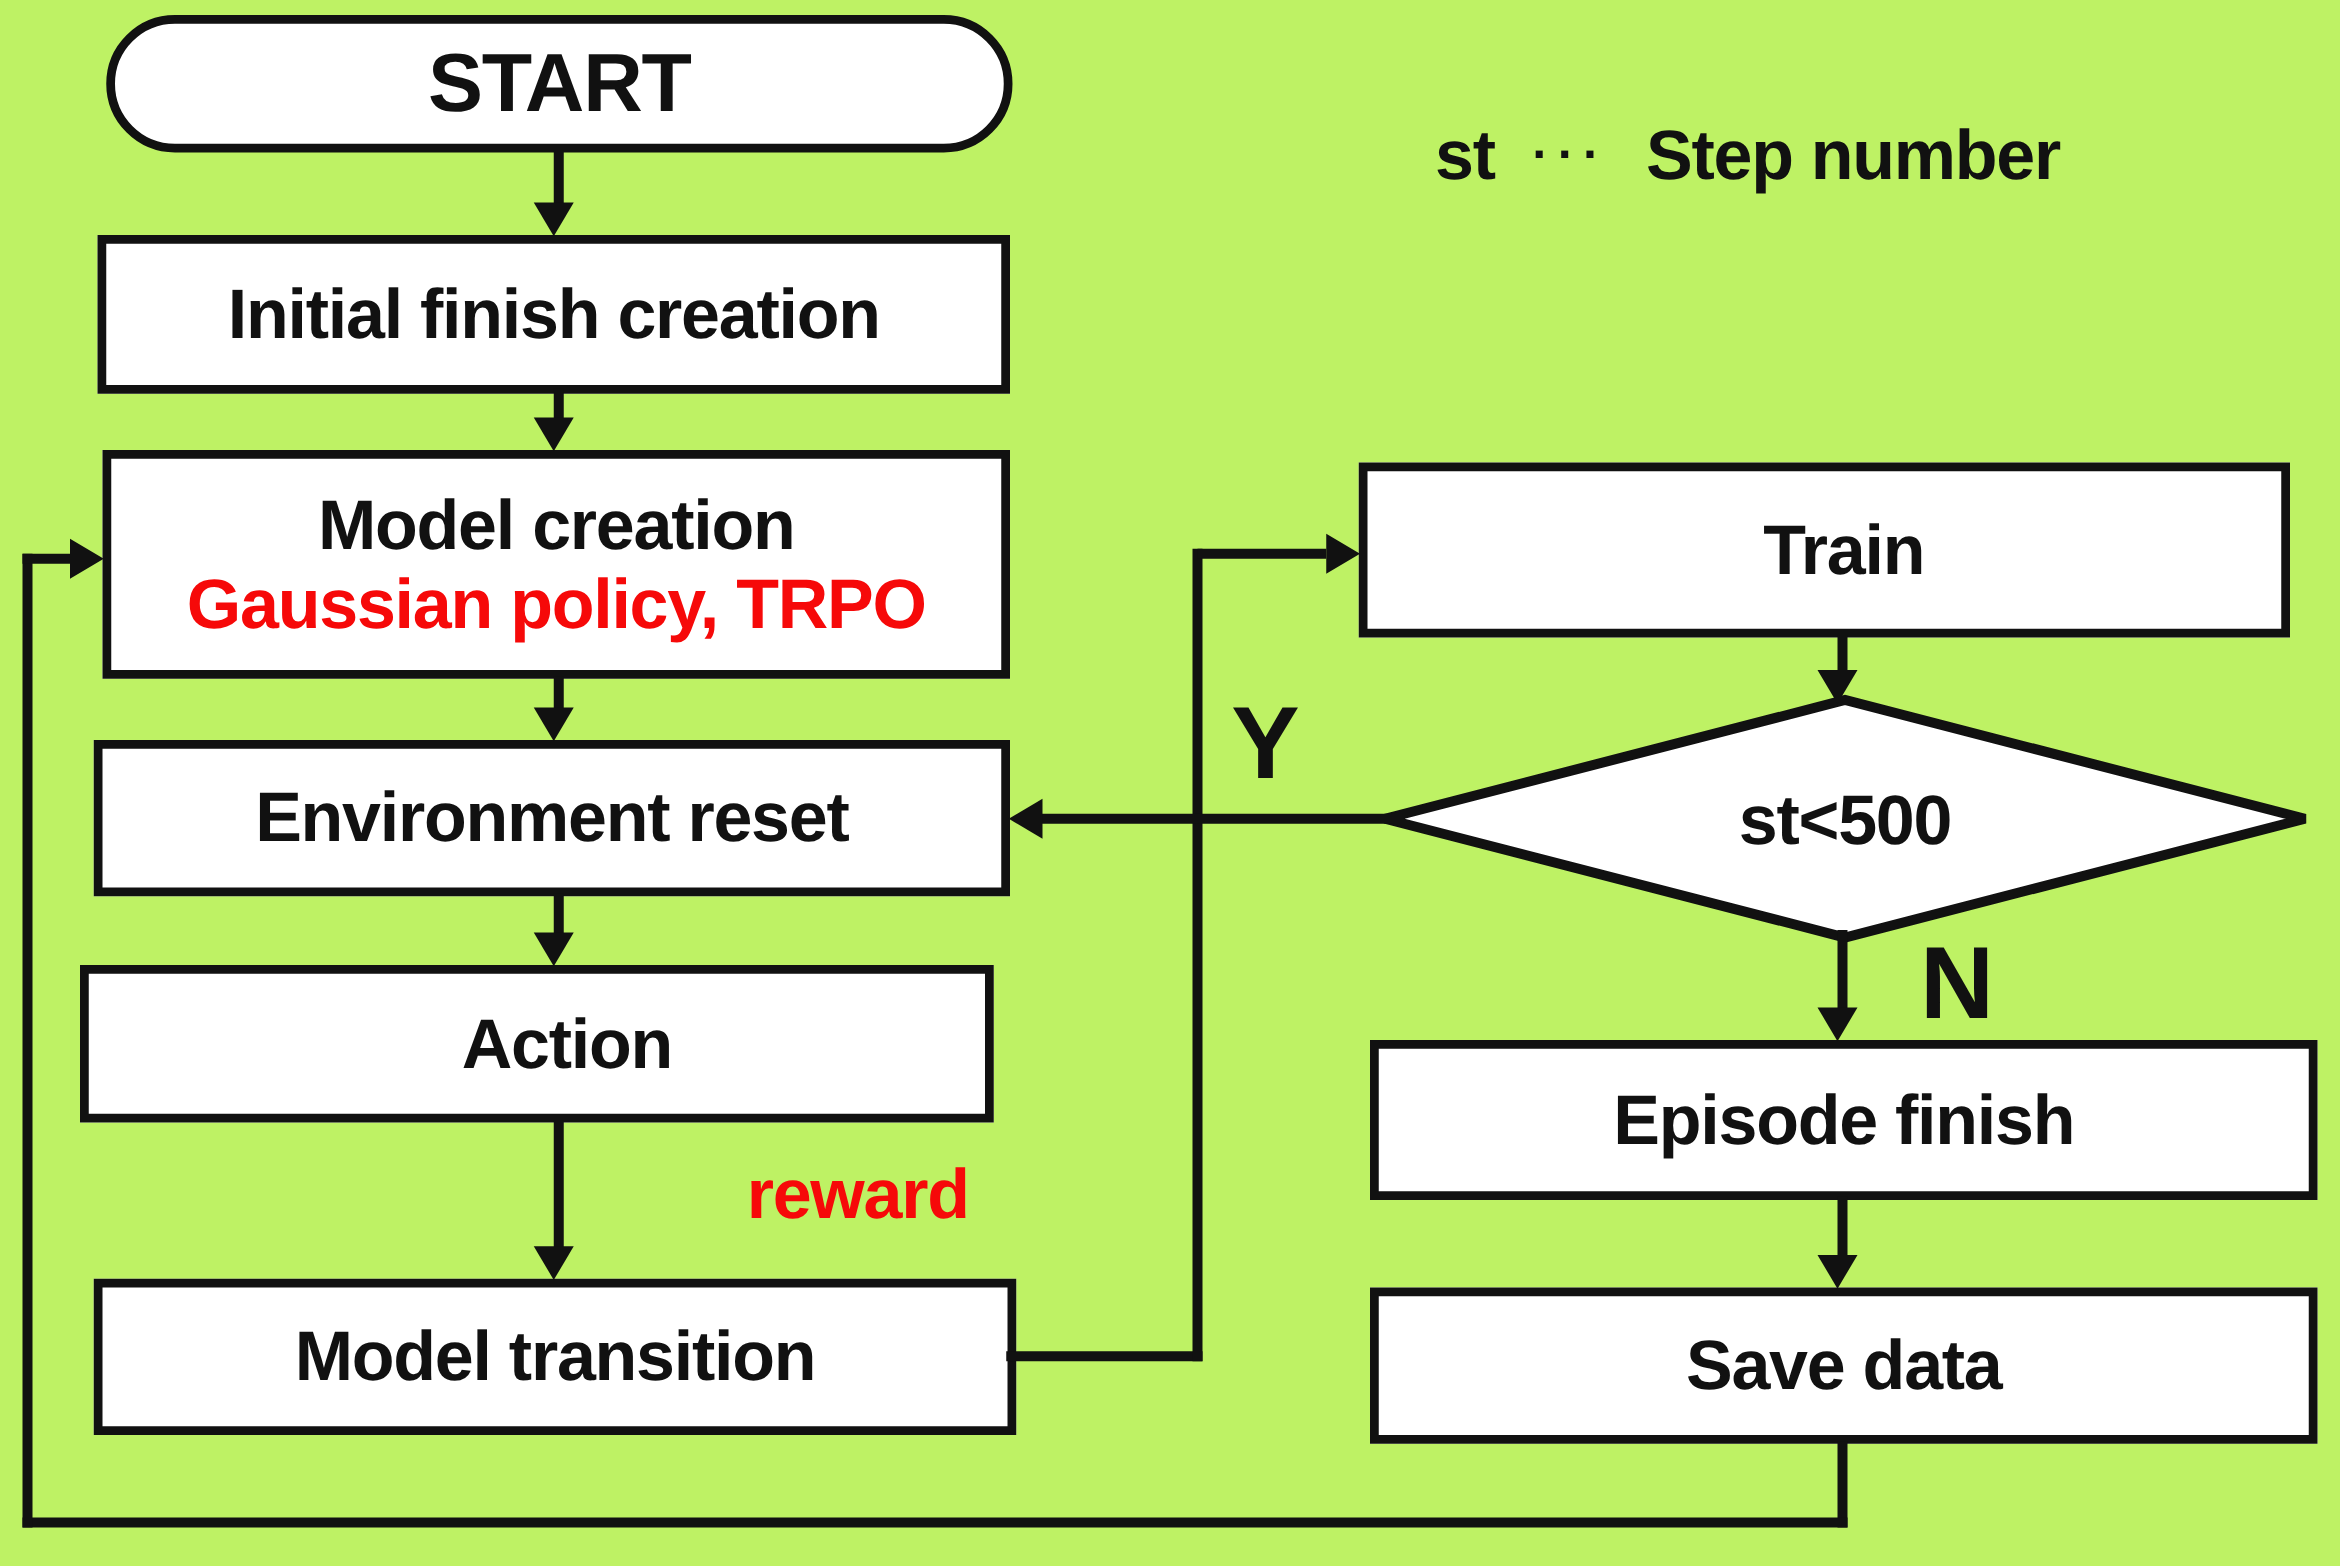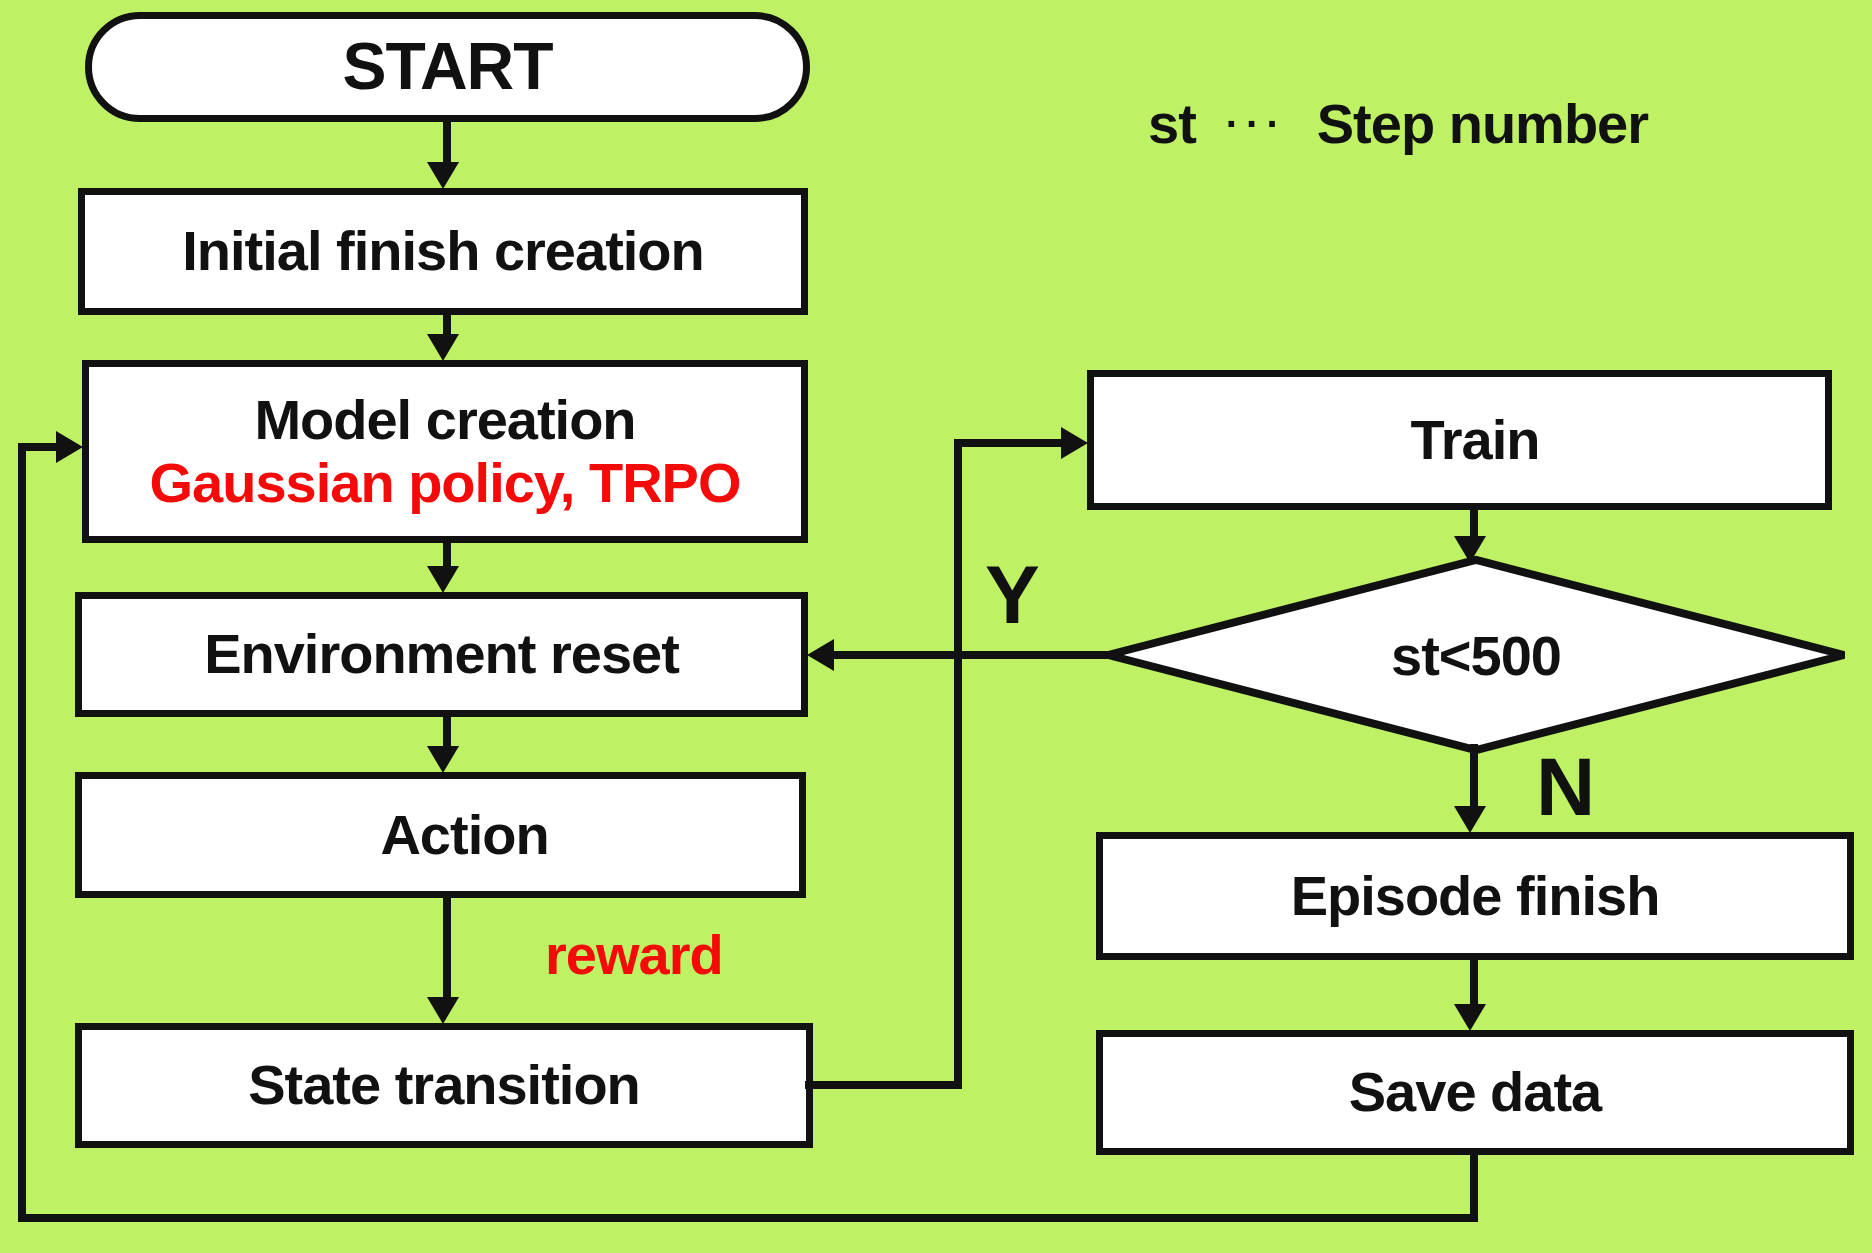--- a/index.html
+++ b/index.html
@@ -55,26 +55,26 @@
 
   <div class="node" style="left:82px;top:360px;width:726px;height:183px;">
     <span>Model creation</span>
     <span class="red">Gaussian policy, TRPO</span>
   </div>
 
   <div class="node" style="left:75px;top:592px;width:733px;height:125px;">
     <span>Environment reset</span>
   </div>
 
-  <div class="node" style="left:75px;top:772px;width:731px;height:126px;padding-left:48px;">
+  <div class="node" style="left:64px;top:772px;width:731px;height:126px;padding-left:48px;">
     <span>Action</span>
   </div>
 
   <div class="node" style="left:75px;top:1023px;width:738px;height:125px;">
-    <span>State transition</span>
+    <span>Model transition</span>
   </div>
 
   <div class="node" style="left:1087px;top:370px;width:745px;height:140px;padding-left:31px;">
     <span>Train</span>
   </div>
 
   <div class="diamond-wrap">
     <svg width="752" height="206" viewBox="0 0 752 206">
       <polygon points="8,103 376,8 744,103 376,198" fill="#ffffff" stroke="#111111" stroke-width="8"></polygon>
     </svg>
@@ -82,21 +82,21 @@
   </div>
 
   <div class="node" style="left:1096px;top:832px;width:758px;height:128px;text-align:center;">
     <span>Episode finish</span>
   </div>
 
   <div class="node" style="left:1096px;top:1030px;width:758px;height:125px;">
     <span>Save data</span>
   </div>
 
-  <div class="elabel red" style="left:545px;top:922px;width:230px;">reward</div>
+  <div class="elabel red" style="left:545px;top:922px;width:230px;text-align:right;">reward</div>
   <div class="elabel big" style="left:985px;top:548px;">Y</div>
   <div class="elabel big" style="left:1536px;top:740px;">N</div>
 
   <div class="vline" style="left:443px;top:120px;height:46px;"></div>
   <div class="ah ah-down" style="left:427px;top:162px;"></div>
 
   <div class="vline" style="left:443px;top:311px;height:28px;"></div>
   <div class="ah ah-down" style="left:427px;top:334px;"></div>
 
   <div class="vline" style="left:443px;top:541px;height:30px;"></div>

